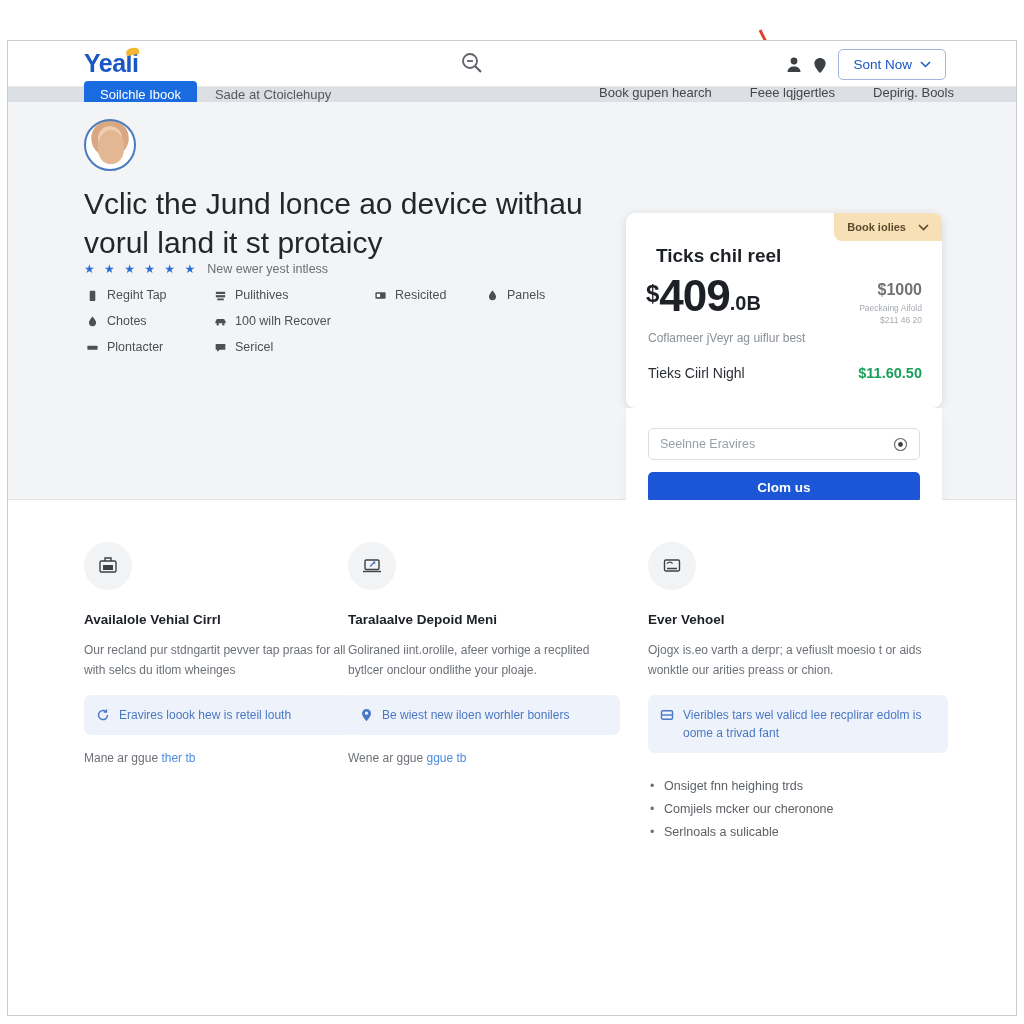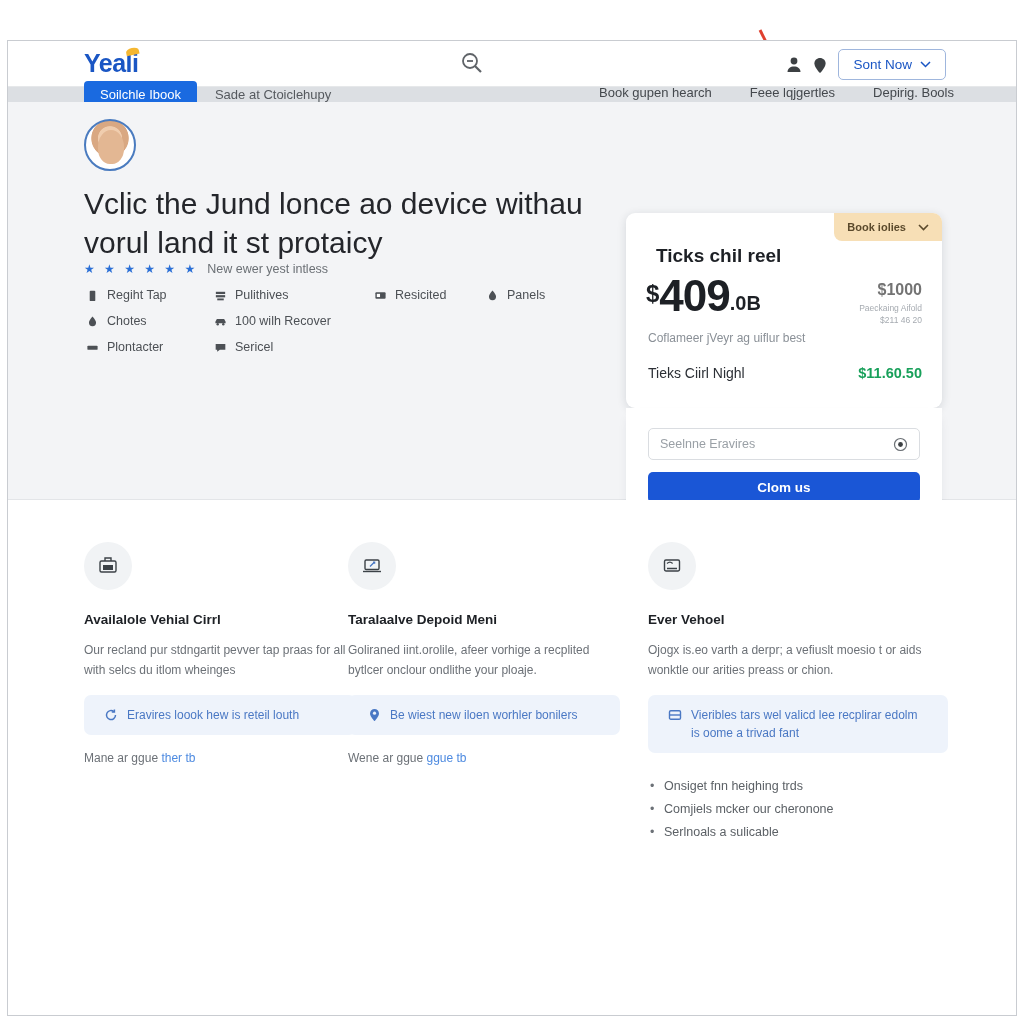--- a/index.html
+++ b/index.html
@@ -245,21 +245,21 @@
     margin-top: 22px;
     font-size: 13.5px; font-weight: bold; color: #1d2025;
   }
   .col-p {
     margin-top: 13px;
     font-size: 12px; line-height: 20px; color: #6c7177;
   }
   .note {
     margin-top: 15px;
     background: #eef3fb; border-radius: 7px;
-    padding: 11px 20px;
+    padding: 11px 12px;
     display: flex; gap: 9px; align-items: flex-start;
   }
   .note-t { font-size: 12px; line-height: 18px; color: #4a78c4; }
   .col-foot { margin-top: 16px; font-size: 12px; color: #6c7177; }
   .lnk { color: #4d8ae0; cursor: pointer; }
   .bul { margin-top: 22px; list-style: none; }
   .bul li {
     position: relative; padding-left: 16px;
     font-size: 12.5px; line-height: 23px; color: #5c6166;
   }

